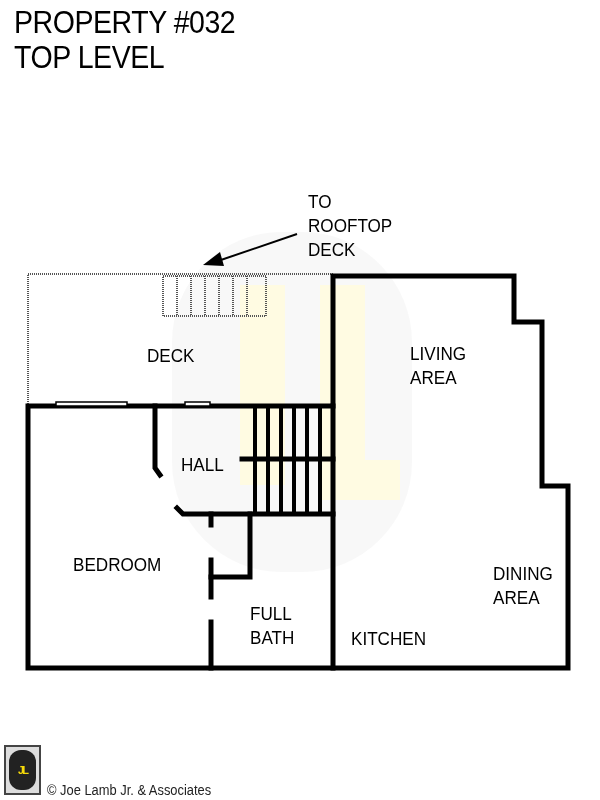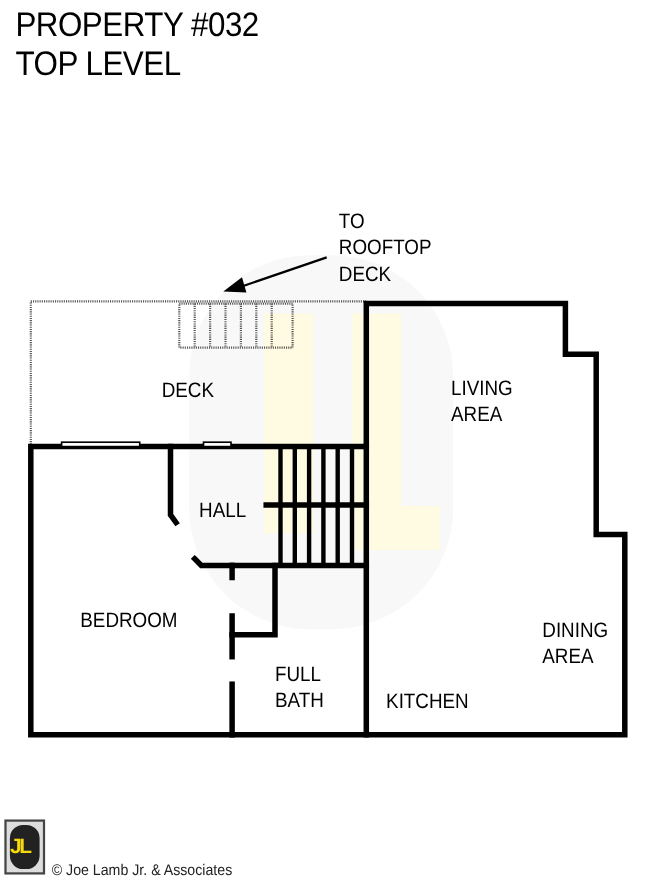--- a/index.html
+++ b/index.html
@@ -8,21 +8,21 @@
     .title { position: absolute; left: 14px; font-size: 31px; line-height: 34px;
              letter-spacing: -0.5px; font-weight: normal; transform: scaleX(0.92); transform-origin: left top; }
     #t1 { top: 6px; }
     #t2 { top: 41px; }
     svg.plan { position: absolute; left: 0; top: 0; }
     .lbl { position: absolute; font-size: 19px; line-height: 24px; transform: scaleX(0.9); transform-origin: left top; }
     .footer-logo { position: absolute; left: 4px; top: 745px; width: 37px; height: 50px;
                    border: 2px solid #444; box-sizing: border-box; background: #ddd; }
     .footer-logo .inner { position: absolute; left: 3px; top: 3px; right: 3px; bottom: 3px;
                           background: #222; border-radius: 12px; color: #f5d90a;
-                          font-weight: bold; font-size: 19px; line-height: 40px; letter-spacing: -2px; }
+                          font-weight: bold; font-size: 11px; text-align: center; line-height: 40px; letter-spacing: -2px; }
     .footer-text { position: absolute; left: 47px; top: 782px; font-size: 14px; color: #222;
                    transform: scaleX(0.92); transform-origin: left top; }
   </style>
 </head>
 <body>
 
 <div class="title" id="t1">PROPERTY #032</div>
 <div class="title" id="t2">TOP LEVEL</div>
 
 <svg class="plan" width="600" height="800" viewBox="0 0 600 800">

